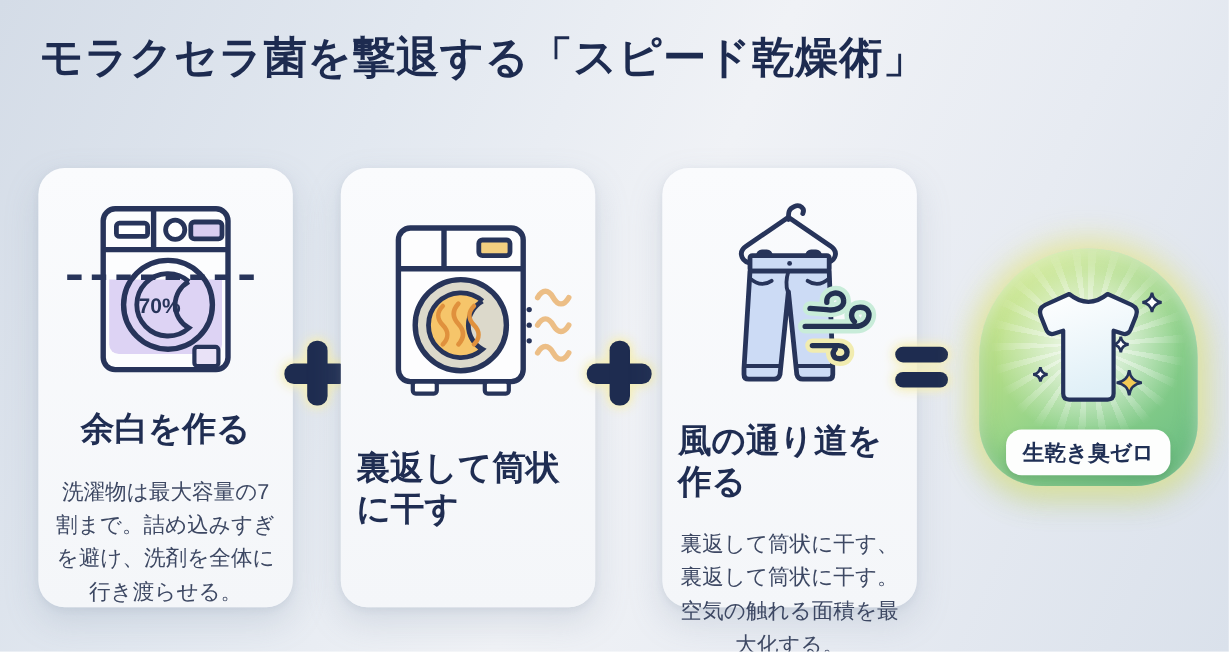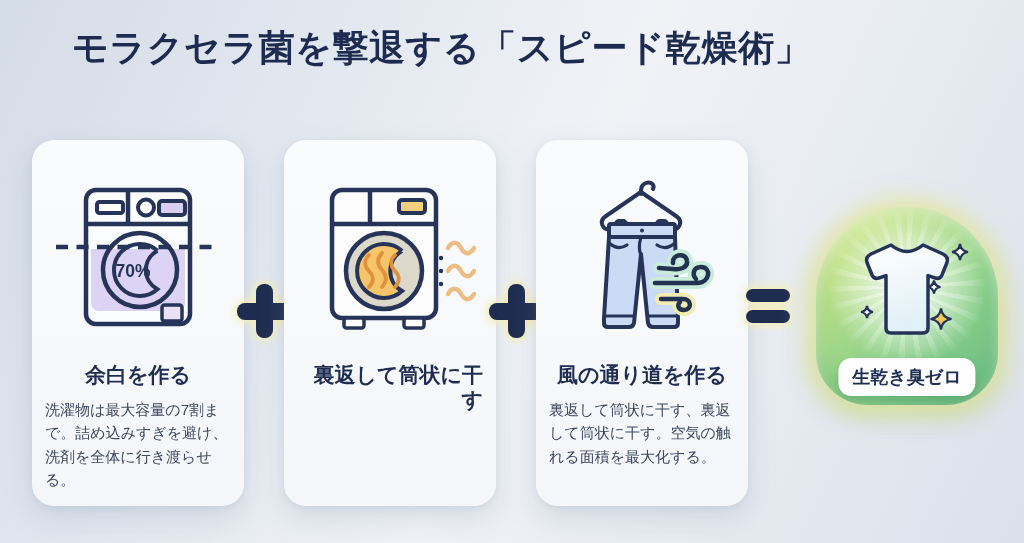--- a/index.html
+++ b/index.html
@@ -4,41 +4,42 @@
 <style>
   * { margin:0; padding:0; box-sizing:border-box; }
   html,body { width:1024px; height:543px; overflow:hidden; }
   body {
     font-family:"Liberation Sans","DejaVu Sans",sans-serif;
     background: linear-gradient(115deg,#d4dce7 0%,#e2e8f0 28%,#f0f2f6 52%,#e7ebf2 74%,#dae1eb 100%);
     position:relative; color:#1d2b50;
   }
   .page-title {
     position:absolute; left:33px; top:24px;
-    font-size:36px; font-weight:800; letter-spacing:0.5px; color:#1d2b50;margin-left:39px;
+    font-size:36px; font-weight:800; letter-spacing:0.5px; color:#1d2b50;
   }
   .card {
     position:absolute; top:140px; width:212px; height:366px;
     background:linear-gradient(180deg,#fafbfd,#f4f6f9);
     border-radius:22px;
     box-shadow:0 12px 28px rgba(125,140,165,0.22), 0 2px 6px rgba(125,140,165,0.12);
     display:flex; flex-direction:column; align-items:center;
     padding:26px 13px 0;
+    gap:11px;
   }
   .card.c1 { left:32px; }
   .card.c2 { left:284px; }
-  .card.c3 { left:536px; }
+  .card.c3 { left:552px; }
   .icon-box { height:182px; display:flex; align-items:center; justify-content:center; }
   .card-title {
-    margin-top:14px; font-size:21px; font-weight:800; color:#1f2d52; text-align:right;
+    margin-top:14px; font-size:28px; font-weight:800; color:#1f2d52; text-align:left;
     line-height:1.2;
   }
   .card-body {
-    margin-top:11px; font-size:15px; line-height:1.55; color:#3d4863;
-    text-align:left; width:186px;
+    margin-top:11px; font-size:18px; line-height:1.55; color:#3d4863;
+    text-align:center; width:186px;
   }
   
   .op { position:absolute; filter:drop-shadow(0 0 5px #f3edb4) drop-shadow(0 0 3px #f6f0c2); }
   .plus { width:54px; height:54px; top:284px; }
   .plus.p1 { left:237px; } .plus.p2 { left:489px; }
   .plus::before, .plus::after { content:""; position:absolute; background:#1e2c50; border-radius:8px; }
   .plus::before { left:0; top:18.5px; width:54px; height:17px; }
   .plus::after  { left:18.5px; top:0; width:17px; height:54px; }
   .equals { left:746px; top:289px; width:44px; height:34px; display:flex; flex-direction:column; justify-content:space-between; }
   .equals .bar { width:44px; height:13px; background:#1e2c50; border-radius:7px; }

